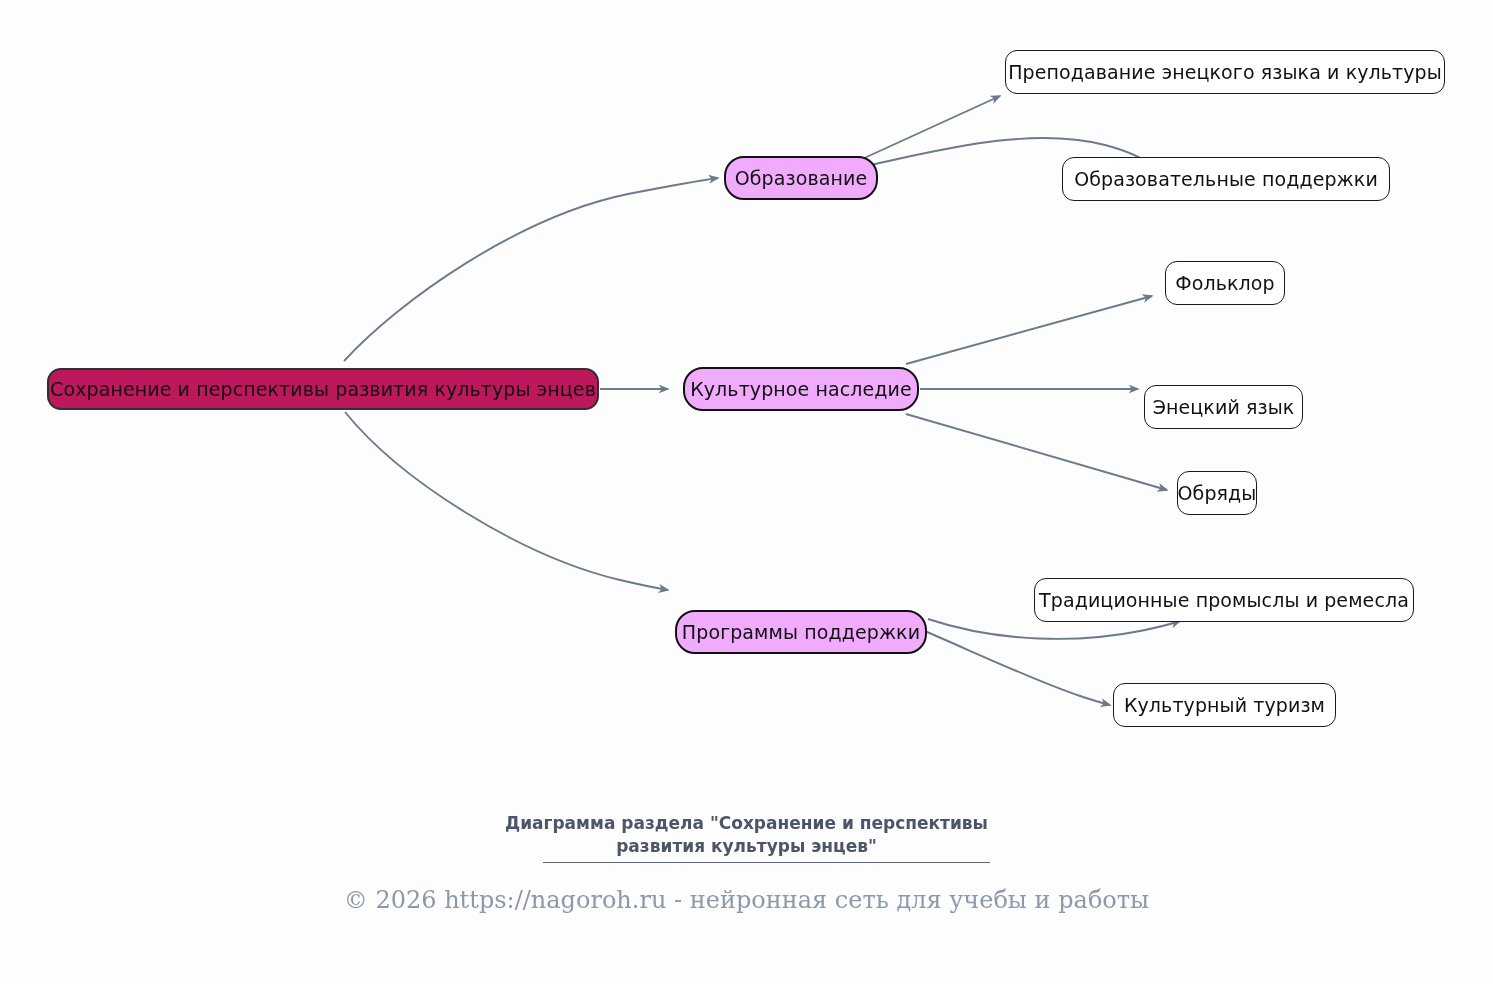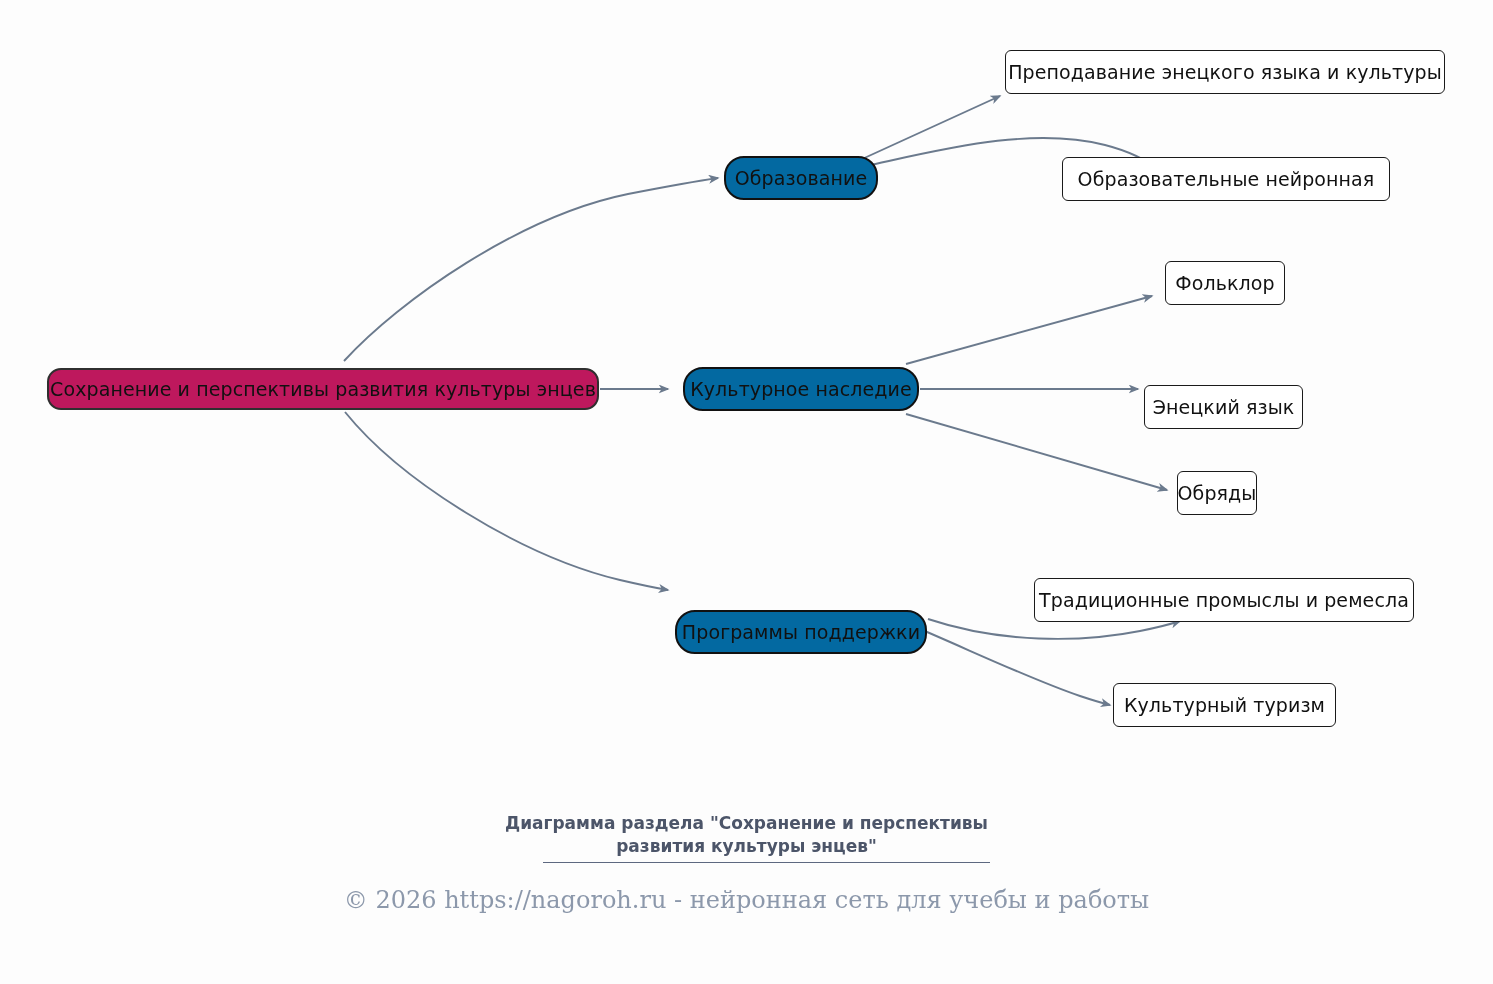--- a/index.html
+++ b/index.html
@@ -52,32 +52,32 @@
 
   .node.root {
     background: #be185d;
     border-color: #2f2f2f;
     border-width: 2px;
     border-radius: 14px;
     font-size: 19px;
   }
 
   .node.branch {
-    background: #0369a1;
+    background: #f0abfc;
     border-color: #111111;
     border-width: 2px;
     border-radius: 20px;
     color: #111111;
   }
 
   .node.leaf {
     background: #ffffff;
     border-color: #1a1a1a;
     border-width: 1.7px;
-    border-radius: 6px;
+    border-radius: 12px;
   }
 
   .caption {
     position: absolute;
     left: 0;
     width: 1493px;
     text-align: center;
     color: #4c5569;
     font-weight: bold;
     font-size: 17px;
@@ -143,21 +143,21 @@
 
   <div class="node branch" style="left:724px; top:156px; width:154px; height:44px;">
     <span>Образование</span>
   </div>
 
   <div class="node leaf" style="left:1005px; top:50px; width:440px; height:44px;">
     <span>Преподавание энецкого языка и культуры</span>
   </div>
 
   <div class="node leaf" style="left:1062px; top:157px; width:328px; height:44px;">
-    <span>Образовательные нейронная</span>
+    <span>Образовательные поддержки</span>
   </div>
 
   <div class="node branch" style="left:683px; top:367px; width:236px; height:44px;">
     <span>Культурное наследие</span>
   </div>
 
   <div class="node leaf" style="left:1165px; top:261px; width:120px; height:44px;">
     <span>Фольклор</span>
   </div>
 

